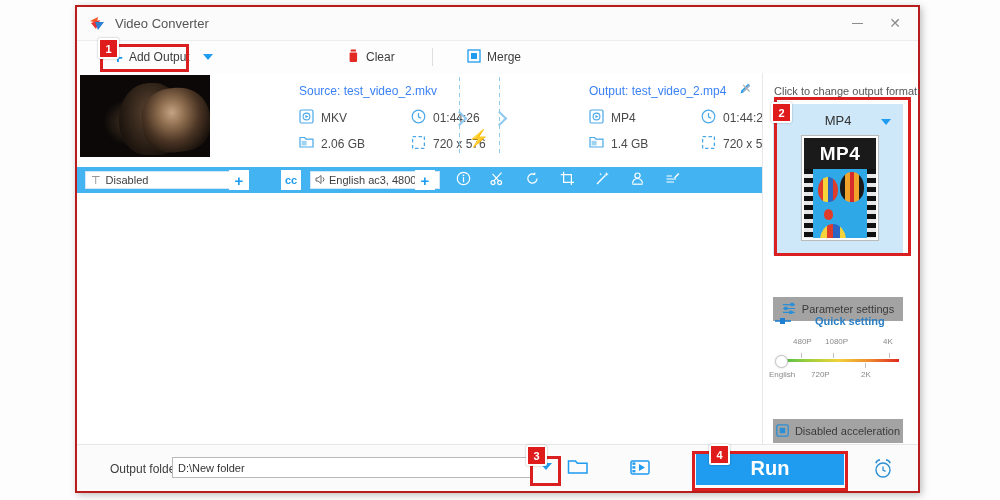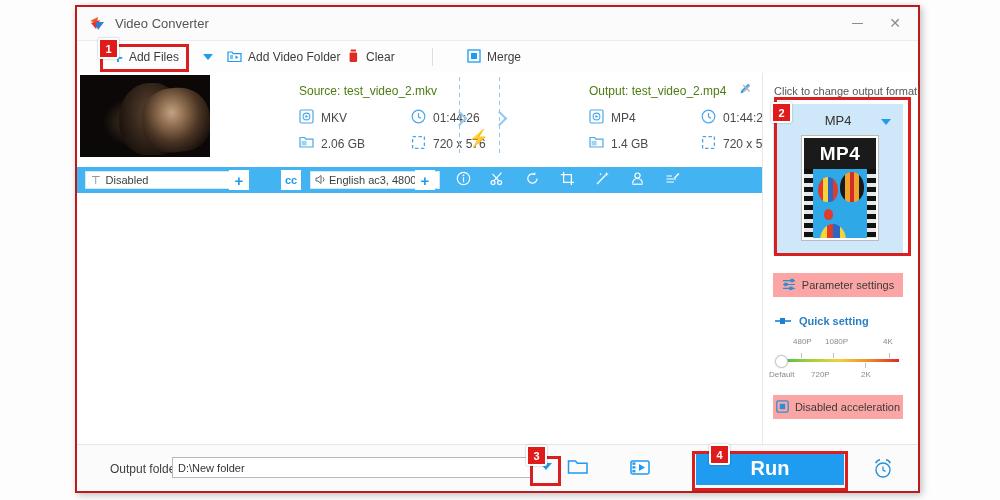--- a/index.html
+++ b/index.html
@@ -90,21 +90,21 @@
     background:radial-gradient(ellipse at 50% 40%, #5a4432 0%, #33251a 45%, #120c08 85%);
     border-radius:50% 40% 30% 46%;
   }
   .thumb .glow{
     position:absolute;left:18%;top:28%;width:34%;height:58%;
     background:radial-gradient(ellipse at 60% 50%, rgba(120,92,62,.55) 0%, rgba(35,25,16,0) 70%);
   }
   .info-col{position:absolute;top:0;}
   .src-col{left:222px;width:230px;}
   .out-col{left:512px;width:200px;}
-  .row-title{position:absolute;top:11px;left:0;font-size:12px;color:#4d7c0f;white-space:nowrap;}
+  .row-title{position:absolute;top:11px;left:0;font-size:12px;color:#3b82f6;white-space:nowrap;}
   .pencil{position:absolute;top:9px;left:150px;}
   .meta{
     position:absolute;display:flex;align-items:center;gap:7px;
     font-size:12px;color:#4a4a4a;white-space:nowrap;
   }
   .m1{top:36px;left:0;} .m2{top:62px;left:0;}
   .m3{top:36px;left:112px;} .m4{top:62px;left:112px;}
   .close-x{
     position:absolute;right:13px;top:8px;color:#b3b3b3;font-size:13px;
   }
@@ -178,28 +178,28 @@
   .strip.l{left:0;} .strip.r{right:0;}
   .ball{position:absolute;border-radius:50% 50% 45% 45%;}
   .b1{left:14px;top:8px;width:20px;height:25px;background:
       linear-gradient(90deg,#e03c2c 0 25%,#f5d33a 25% 50%,#2b66c4 50% 75%,#e03c2c 75% 100%);}
   .b2{left:36px;top:3px;width:24px;height:30px;background:
       linear-gradient(90deg,#1a1a1a 0 20%,#f0a32b 20% 40%,#d62b2b 40% 60%,#f0a32b 60% 80%,#1a1a1a 80% 100%);}
   .b3{left:20px;top:40px;width:9px;height:11px;background:#e03c2c;}
   .b4{left:16px;top:55px;width:26px;height:32px;background:
       linear-gradient(90deg,#f5d33a 0 25%,#e03c2c 25% 50%,#2b66c4 50% 75%,#f5d33a 75% 100%);}
   .btn-soft{
-    position:absolute;left:10px;height:24px;background:#fca5a5;
+    position:absolute;left:10px;height:24px;background:#a3a3a3;
     display:flex;align-items:center;justify-content:center;gap:6px;
-    font-size:11px;color:#3a3a3a;width:130px;box-sizing:border-box;
+    font-size:11px;color:#3a3a3a;width:130px;box-sizing:border-box;margin-top:24px;
   }
   .bps{top:200px;}
   .bha{top:322px;}
   .qs{
-    position:absolute;left:12px;top:242px;display:flex;align-items:center;gap:8px;
+    position:absolute;left:12px;top:242px;display:flex;align-items:center;gap:24px;
     font-size:11px;color:#2b7fc4;font-weight:bold;
   }
   .slider{position:absolute;left:14px;top:286px;width:122px;}
   .track{
     position:absolute;left:0;top:0;width:122px;height:3px;
     background:linear-gradient(to right,#3db84f 0%,#9ccf3c 25%,#f0d23a 50%,#ef8c2e 75%,#e02a22 100%);
   }
   .knob{
     position:absolute;left:-2px;top:-4px;width:11px;height:11px;border-radius:50%;
     background:#fff;border:1px solid #c6c6c6;box-shadow:0 0 2px rgba(0,0,0,.2);
@@ -255,37 +255,27 @@
     <span class="app-title">Video Converter</span>
     <span class="wbtn min">
         <span class="bar"></span>
       </span>
     <span class="wbtn close">✕</span>
   </div>
 
   <div class="toolbar">
     <div class="tb-item tb-addfiles">
       <span class="plus-blue">+</span>
-      <span>Add Files</span>
+      <span>Add Output</span>
     </div>
 
     <div class="tb-item tb-caret">
       <span class="caret-blue"></span>
     </div>
 
-    <div class="tb-item tb-addfolder">
-      <span>
-        <svg width="15" height="14" viewBox="0 0 15 14">
-          <path d="M1 3 h4 l1.3 1.6 H14 V12.5 H1 Z" fill="none" stroke="#1f9bef" stroke-width="1.2"></path>
-          <rect x="3" y="6" width="3" height="4" fill="#1f9bef" opacity=".6"></rect>
-          <path d="M8.5 6.5 L11.5 8.2 L8.5 10 Z" fill="#1f9bef"></path>
-        </svg>
-      </span>
-      <span>Add Video Folder</span>
-    </div>
 
     <div class="tb-item tb-clear">
       <span>
         <svg width="13" height="14" viewBox="0 0 13 14">
           <rect x="3.6" y="0.6" width="5.4" height="2" rx=".6" fill="#e02a22"></rect>
           <rect x="2.6" y="3.4" width="7.5" height="9.6" rx="1.2" fill="#e02a22"></rect>
         </svg>
       </span>
       <span>Clear</span>
     </div>
@@ -552,21 +542,21 @@
     <div class="slider">
       <div class="tlab" style="left:16px;top:-22px;">480P</div>
       <div class="tlab" style="left:48px;top:-22px;">1080P</div>
       <div class="tlab" style="left:106px;top:-22px;">4K</div>
       <div class="tick" style="left:24px;"></div>
       <div class="tick" style="left:56px;"></div>
       <div class="tick" style="left:112px;"></div>
       <div class="track"></div>
       <div class="knob"></div>
       <div class="tick" style="left:88px;top:4px;"></div>
-      <div class="tlab" style="left:-8px;top:11px;">Default</div>
+      <div class="tlab" style="left:-8px;top:11px;">English</div>
       <div class="tlab" style="left:34px;top:11px;">720P</div>
       <div class="tlab" style="left:84px;top:11px;">2K</div>
     </div>
 
     <div class="btn-soft bha">
       <span>
         <svg width="13" height="13" viewBox="0 0 13 13">
           <rect x="0.8" y="0.8" width="11.4" height="11.4" rx="1.6" fill="none" stroke="#2b8fd6" stroke-width="1.3"></rect>
           <rect x="3.8" y="3.8" width="5.4" height="5.4" fill="#2b8fd6"></rect>
         </svg>

